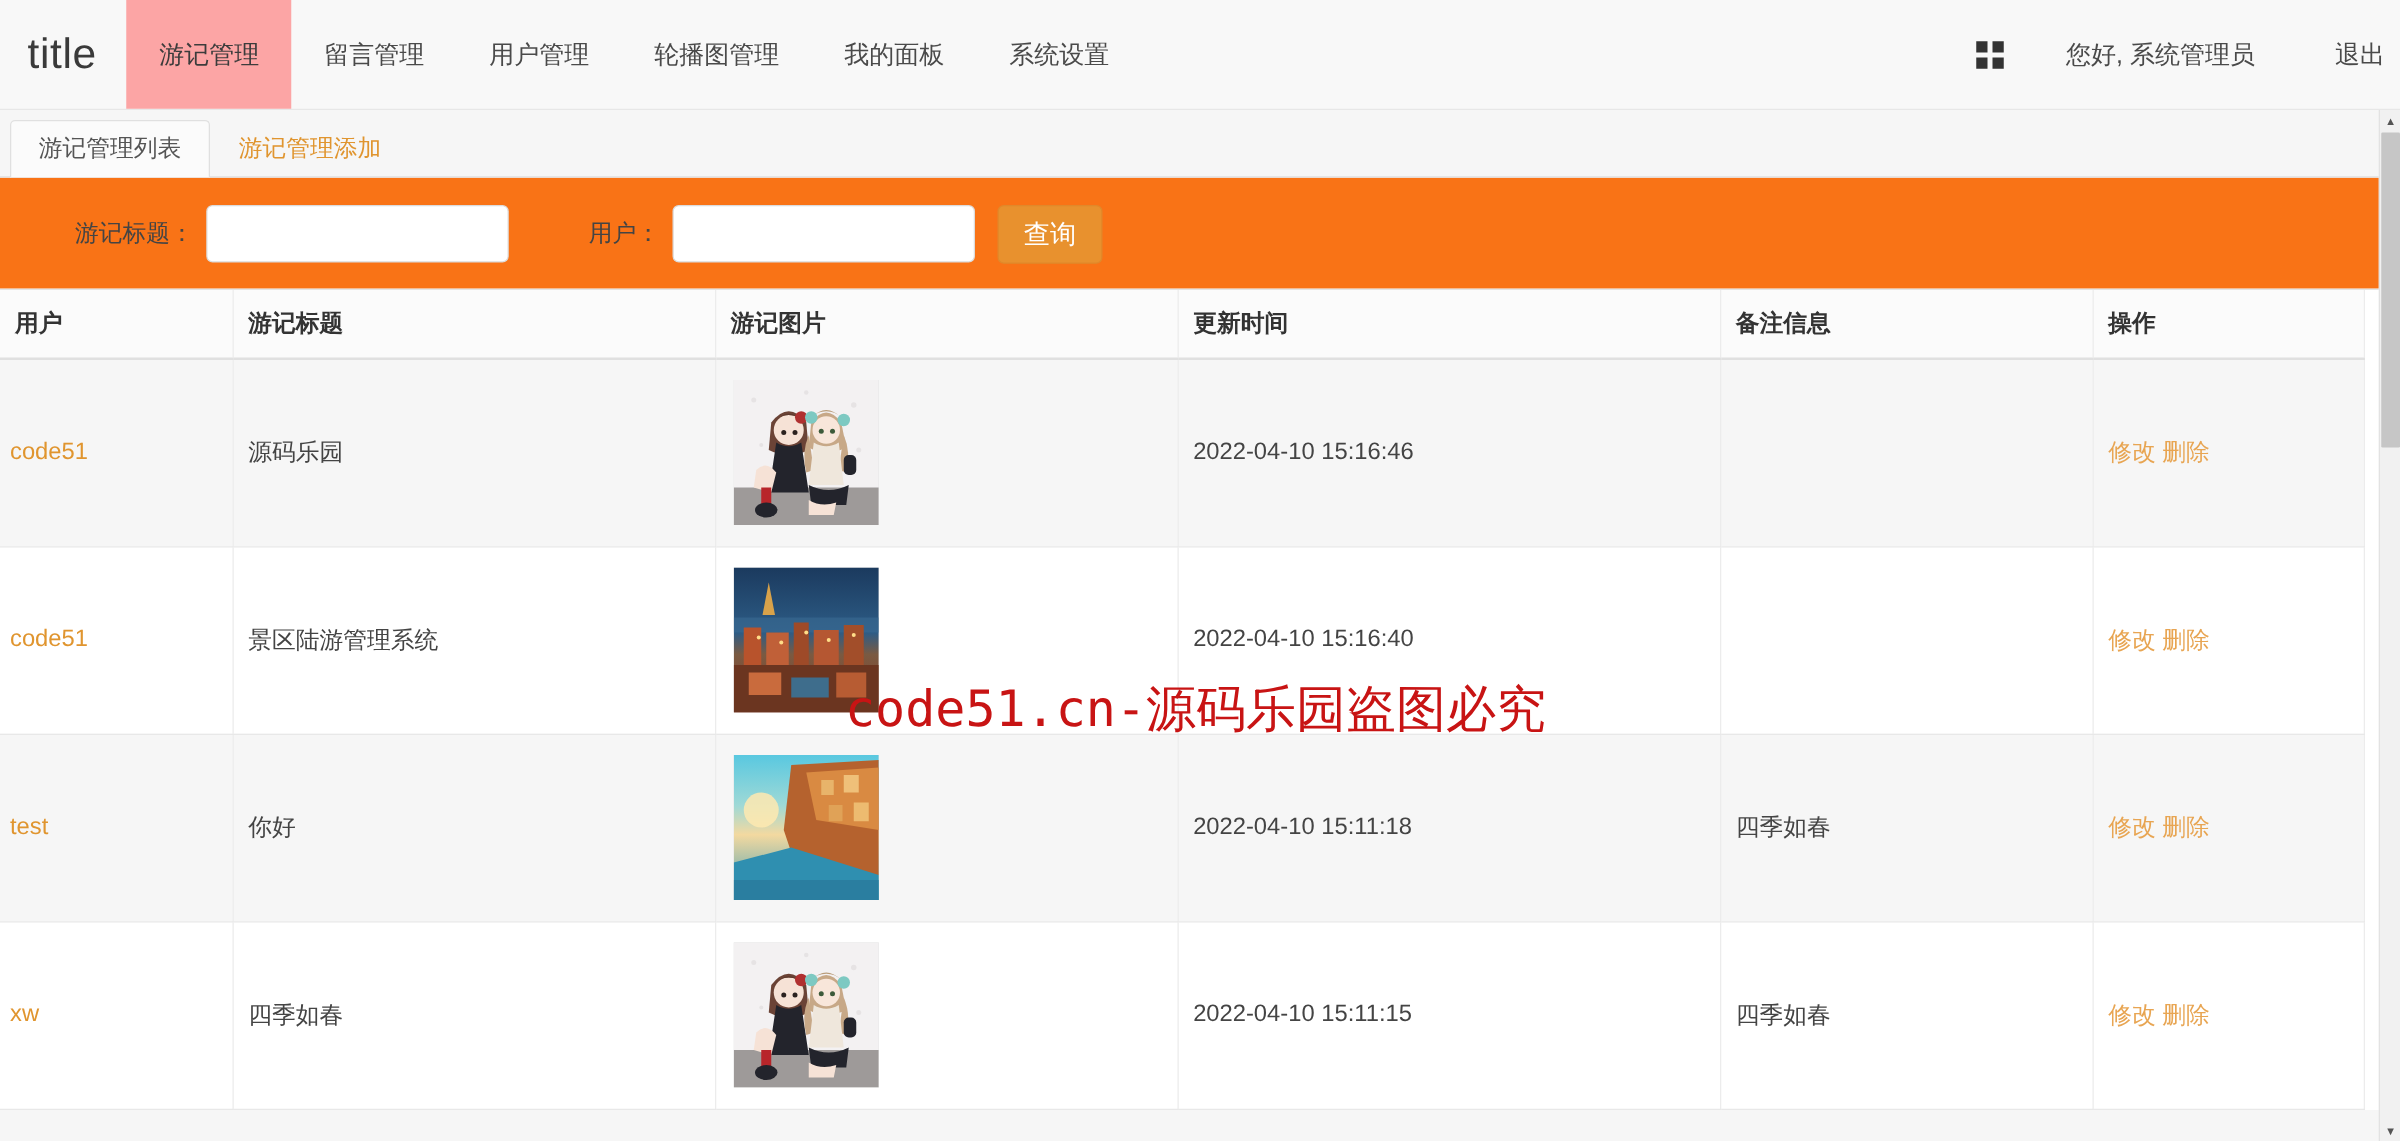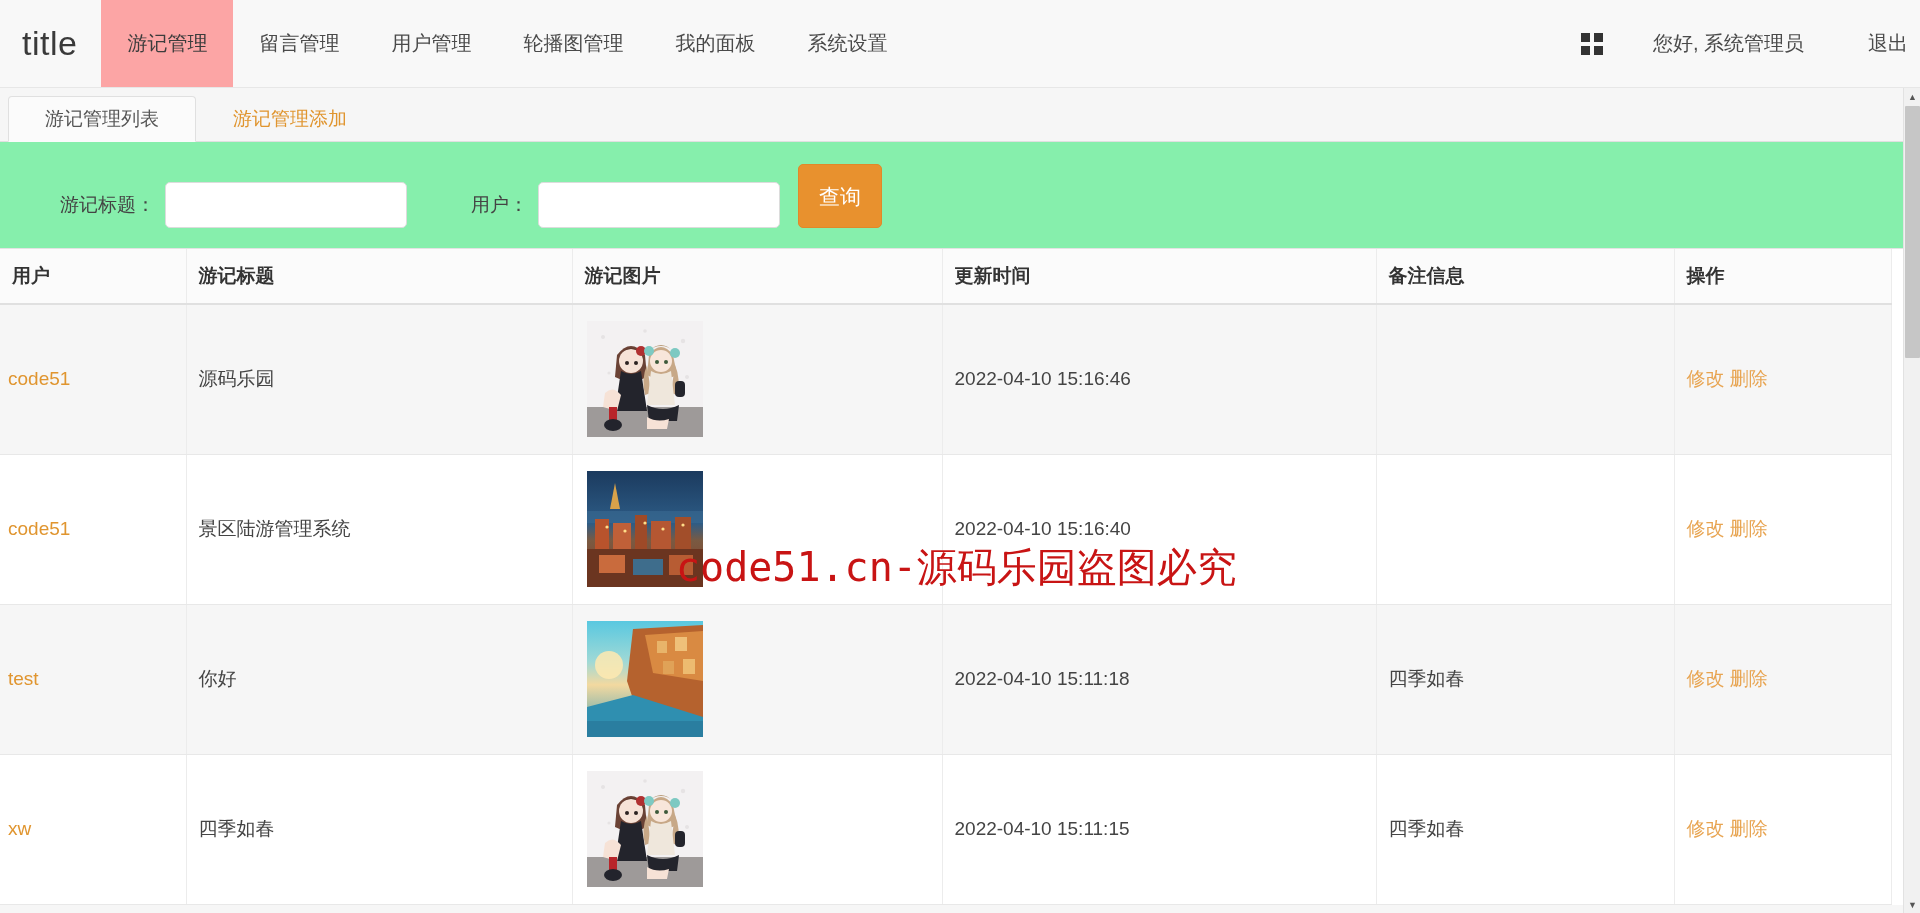--- a/index.html
+++ b/index.html
@@ -80,41 +80,41 @@
     position: absolute;
     left: 0; right: 0; bottom: 0;
     height: 1px;
     background: #e0e0e0;
   }
   .tab {
     position: relative;
     z-index: 2;
     height: 46px;
     display: flex; align-items: center;
-    padding: 0 36px;
+    padding: 0 22px;
     font-size: 19px;
     color: #e0952f;
     cursor: pointer;
     border: 1px solid transparent;
     border-radius: 4px 4px 0 0;
     white-space: nowrap;
   }
   .tab.active {
     background: #fbfbfb;
     color: #555;
     border: 1px solid #e0e0e0;
     border-bottom-color: #fbfbfb;
   }
 
   
   .searchbar {
     display: flex;
-    align-items: flex-end;
+    align-items: flex-start;
     padding: 22px 0 20px 60px;
-    background: #86efac;
+    background: #f97316;
   }
   .field { display: flex; align-items: center; }
   .field-label {
     font-size: 19px;
     color: #444;
     margin-right: 10px;
     white-space: nowrap;
   }
   .field input {
     width: 242px; height: 46px;
@@ -122,21 +122,21 @@
     border-radius: 5px;
     background: #fff;
     font-size: 18px;
     padding: 0 10px;
     outline: none;
     font-family: inherit;
   }
   .gap { width: 64px; }
   .btn-query {
     margin-left: 18px;
-    height: 64px;
+    height: 47px;
     padding: 0 20px;
     background: #e8912e;
     border: 1px solid #e0882a;
     border-radius: 5px;
     color: #fff;
     font-size: 21px;
     cursor: pointer;
     font-family: inherit;
     line-height: 1;
   }

